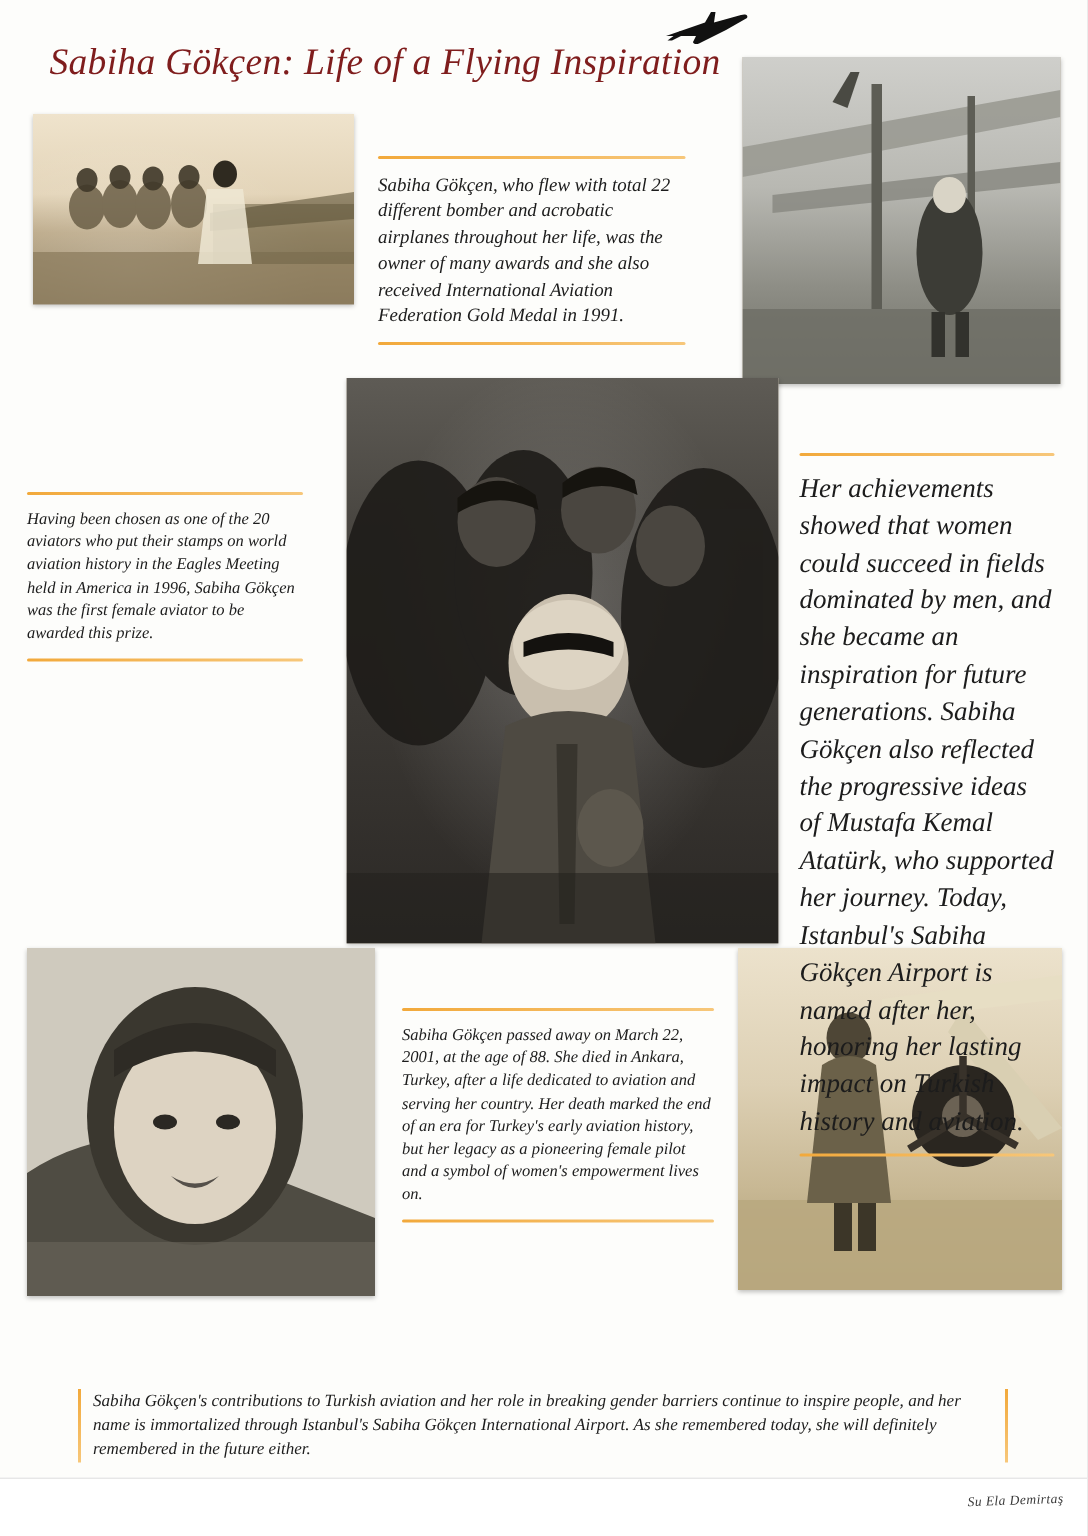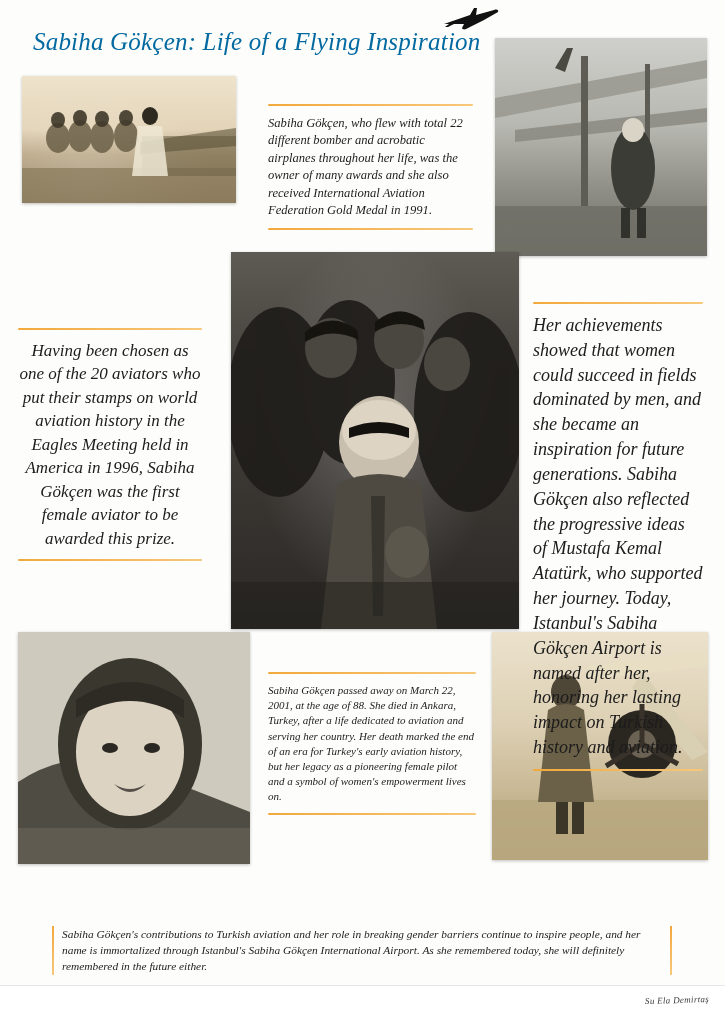--- a/index.html
+++ b/index.html
@@ -46,21 +46,21 @@
     transform: rotate(-2deg);
   }
 
   
   .title {
     position: absolute;
     left: 33px;
     top: 28px;
     font-size: 25px;
     font-style: italic;
-    color: #0369a1;
+    color: #7f1d1d;
     letter-spacing: 0.2px;
     white-space: nowrap;
   }
   .plane-icon {
     position: absolute;
     left: 440px;
     top: 2px;
     width: 62px;
     height: 30px;
   }
@@ -124,22 +124,22 @@
   }
   .rule {
     height: 2px;
     background: linear-gradient(to right, #f2a93b, #f7c77a);
     border-radius: 1px;
   }
   .rule.top { margin-bottom: 9px; }
   .rule.bottom { margin-top: 9px; }
   .tb-body { display: block; }
 
-  #text-intro { left: 268px; top: 104px; width: 205px; font-size: 12.6px; }
-  #text-eagles { left: 18px; top: 328px; width: 184px; font-size: 17px; text-align: center; }
+  #text-intro { left: 252px; top: 104px; width: 205px; font-size: 12.6px; }
+  #text-eagles { left: 18px; top: 328px; width: 184px; font-size: 11px; }
   #text-achievements { left: 533px; top: 302px; width: 170px; font-size: 18px; }
   #text-passing { left: 268px; top: 672px; width: 208px; font-size: 11px; font-style: italic; }
 
   #text-closing {
     position: absolute;
     left: 62px; top: 926px; width: 600px;
     font-style: italic;
     font-size: 11.4px;
     color: #1c1c1c;
     line-height: 1.42;

